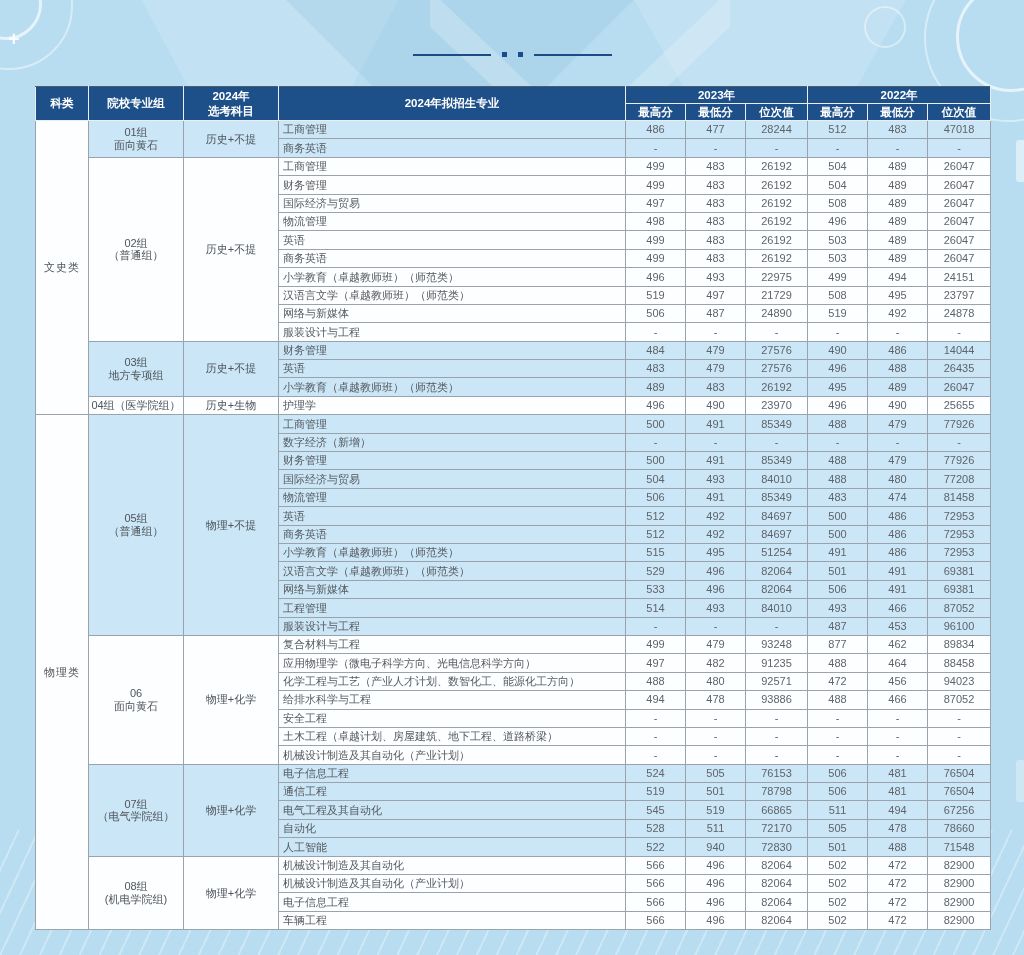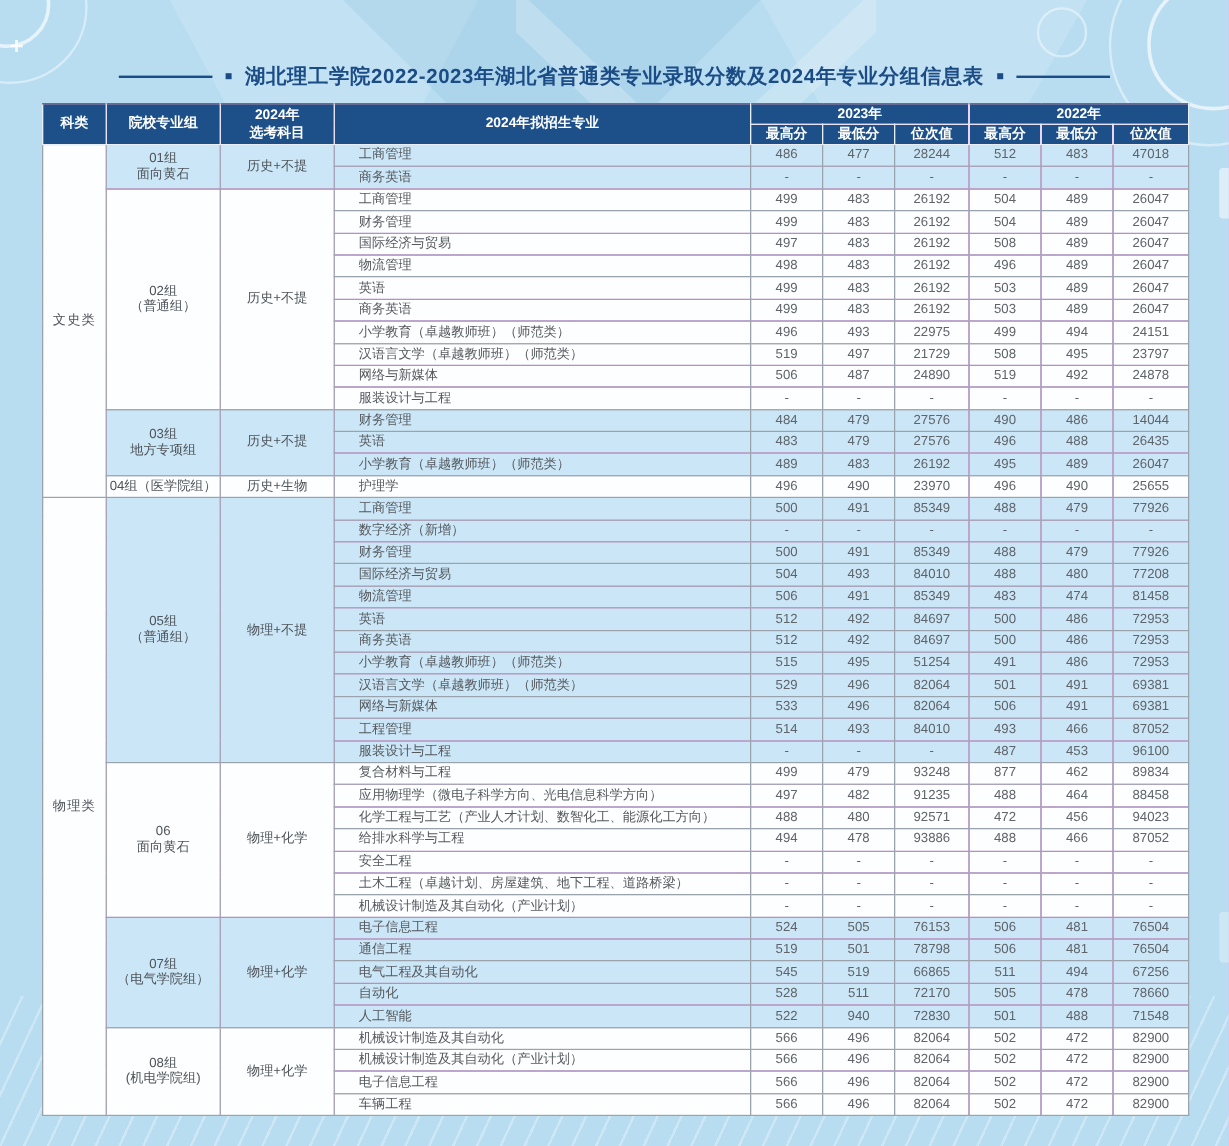--- a/index.html
+++ b/index.html
@@ -40,38 +40,38 @@
   .title-dot  { width:5px; height:5px; background:#1c4c86; }
   .page-title {
     color:#1c4c86; font-size:17px; font-weight:bold; letter-spacing:.5px;
     white-space:nowrap;
   }
 
   
   .table-wrap { position:absolute; left:35px; top:86px; z-index:2; }
   table.score-table {
     border-collapse:collapse; table-layout:fixed; width:955px;
-    border:1px solid #4f5b66; background:#f0abfc;
+    border:1px solid #4f5b66; background:#7dd3fc;
   }
   .score-table th, .score-table td {
     border:1px solid #9aa3ab; overflow:hidden;
   }
   .score-table thead th {
     background:#1d5089; color:#ffffff; font-size:11.5px; font-weight:bold;
     border:1px solid #e8eef4; text-align:center; vertical-align:middle;
     height:17px; line-height:1.25; white-space:pre-line;
   }
   .score-table thead tr:first-child th { border-top-color:#4f5b66; }
   .score-table td {
     height:18.4px; font-size:11px; color:#5c6166; vertical-align:middle;
     text-align:center; line-height:1.15;
   }
   td.cat   { background:#fdfeff; color:#4e545a; letter-spacing:1px;font-family:Liberation Serif, serif; }
   td.grp   { white-space:pre-line; color:#4e545a; }
-  td.major { text-align:left; padding-left:20px; color:#55595e; }
+  td.major { text-align:left; padding-left:4px; color:#55595e; }
   td.num   { color:#5f646a; }
   .shade-blue  { background:#cbe6f6; }
   .shade-white { background:#fdfeff; }
 </style>
 </head>
 <body>
 
 <div class="stage">
 
   <div class="decor tri" style="left:120px; top:-40px;  width:300px; height:280px;"></div>
@@ -89,21 +89,20 @@
   <div class="decor plus" style="left:8px; top:28px;">+</div>
 
   <div class="decor side-tab" style="right:-4px; top:140px; width:12px; height:42px;"></div>
   <div class="decor side-tab" style="right:-4px; top:760px; width:12px; height:42px; opacity:.6;"></div>
 
   <div class="decor stripes"></div>
 
   <div class="title-row">
     <div class="title-line"></div>
     <div class="title-dot"></div>
-    <div class="page-title">湖北理工学院2022-2023年湖北省普通类专业录取分数及2024年专业分组信息表</div>
     <div class="title-dot"></div>
     <div class="title-line"></div>
   </div>
 
   <div class="table-wrap">
     <table class="score-table">
       <colgroup>
         <col style="width:53px">
           <col style="width:95px">
           <col style="width:95px">

